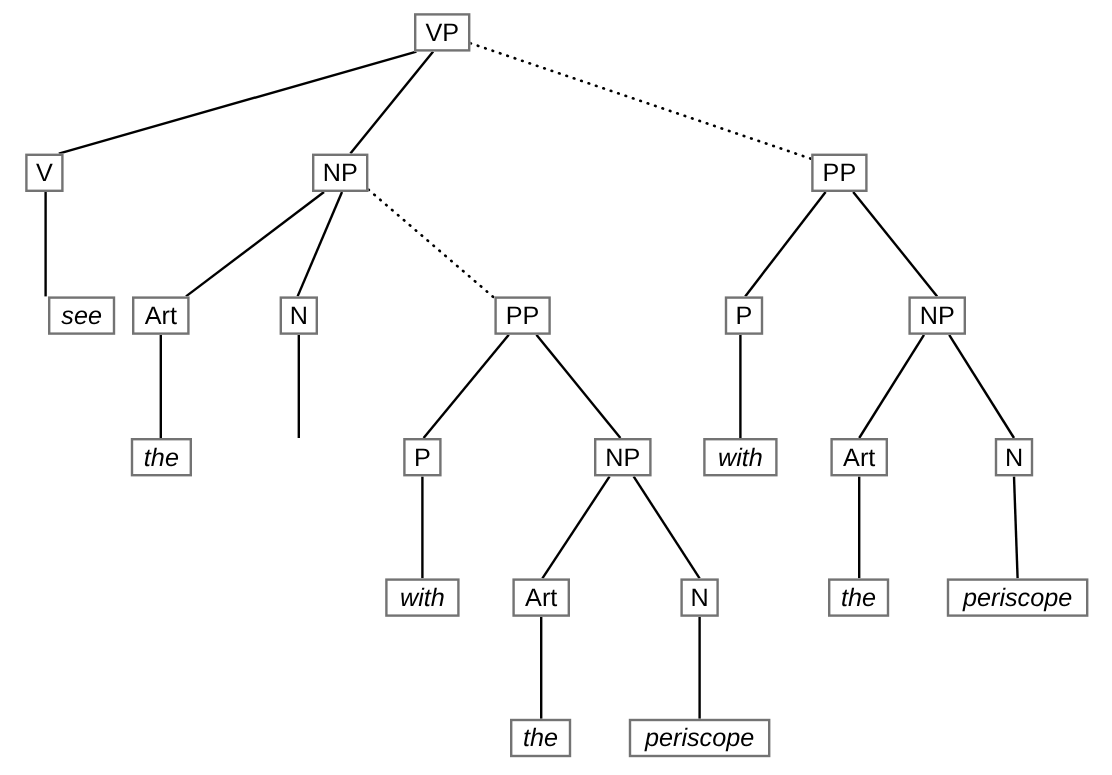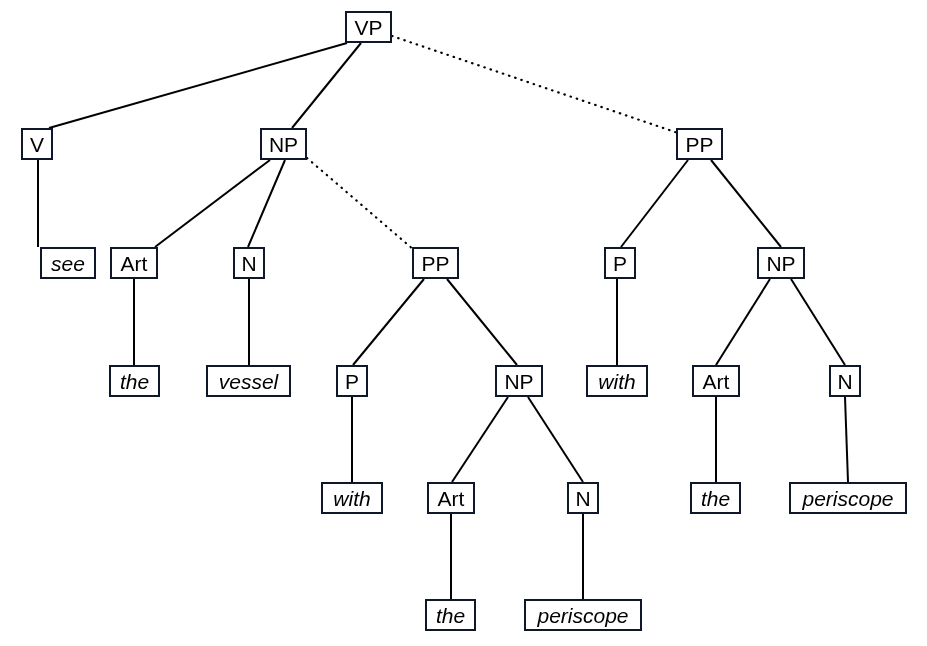--- a/index.html
+++ b/index.html
@@ -20,21 +20,21 @@
   #edge-layer {
     position: absolute;
     left: 0;
     top: 0;
     width: 927px;
     height: 646px;
   }
   .node {
     position: absolute;
     box-sizing: border-box;
-    border: 2px solid #0f172a;
+    border: 2px solid #737373;
     background: #ffffff;
     display: flex;
     align-items: center;
     justify-content: center;
     font-family: "Liberation Sans", sans-serif;
     font-size: 21px;
     line-height: 1;
     color: #000000;
     white-space: nowrap;
     z-index: 2;
@@ -79,21 +79,20 @@
     <div class="node category" style="left: 21px; top: 128px; width: 32px; height: 32px;">V</div>
     <div class="node category" style="left: 260px; top: 128px; width: 47px; height: 32px;">NP</div>
     <div class="node category" style="left: 676px; top: 128px; width: 47px; height: 32px;">PP</div>
     <div class="node terminal" style="left: 12px; top: 247px; width: 56px; height: 32px; margin-left: 28px;">see</div>
     <div class="node category" style="left: 110px; top: 247px; width: 48px; height: 32px;">Art</div>
     <div class="node category" style="left: 233px; top: 247px; width: 32px; height: 32px;">N</div>
     <div class="node category" style="left: 412px; top: 247px; width: 47px; height: 32px;">PP</div>
     <div class="node category" style="left: 604px; top: 247px; width: 32px; height: 32px;">P</div>
     <div class="node category" style="left: 757px; top: 247px; width: 48px; height: 32px;">NP</div>
     <div class="node terminal" style="left: 109px; top: 365px; width: 51px; height: 32px;">the</div>
-    <div class="node terminal" style="left: 206px; top: 365px; width: 85px; height: 32px;">vessel</div>
     <div class="node category" style="left: 336px; top: 365px; width: 32px; height: 32px;">P</div>
     <div class="node category" style="left: 495px; top: 365px; width: 48px; height: 32px;">NP</div>
     <div class="node terminal" style="left: 586px; top: 365px; width: 62px; height: 32px;">with</div>
     <div class="node category" style="left: 692px; top: 365px; width: 48px; height: 32px;">Art</div>
     <div class="node category" style="left: 829px; top: 365px; width: 32px; height: 32px;">N</div>
     <div class="node terminal" style="left: 321px; top: 482px; width: 62px; height: 32px;">with</div>
     <div class="node category" style="left: 427px; top: 482px; width: 48px; height: 32px;">Art</div>
     <div class="node category" style="left: 567px; top: 482px; width: 32px; height: 32px;">N</div>
     <div class="node terminal" style="left: 690px; top: 482px; width: 51px; height: 32px;">the</div>
     <div class="node terminal" style="left: 789px; top: 482px; width: 118px; height: 32px;">periscope</div>

